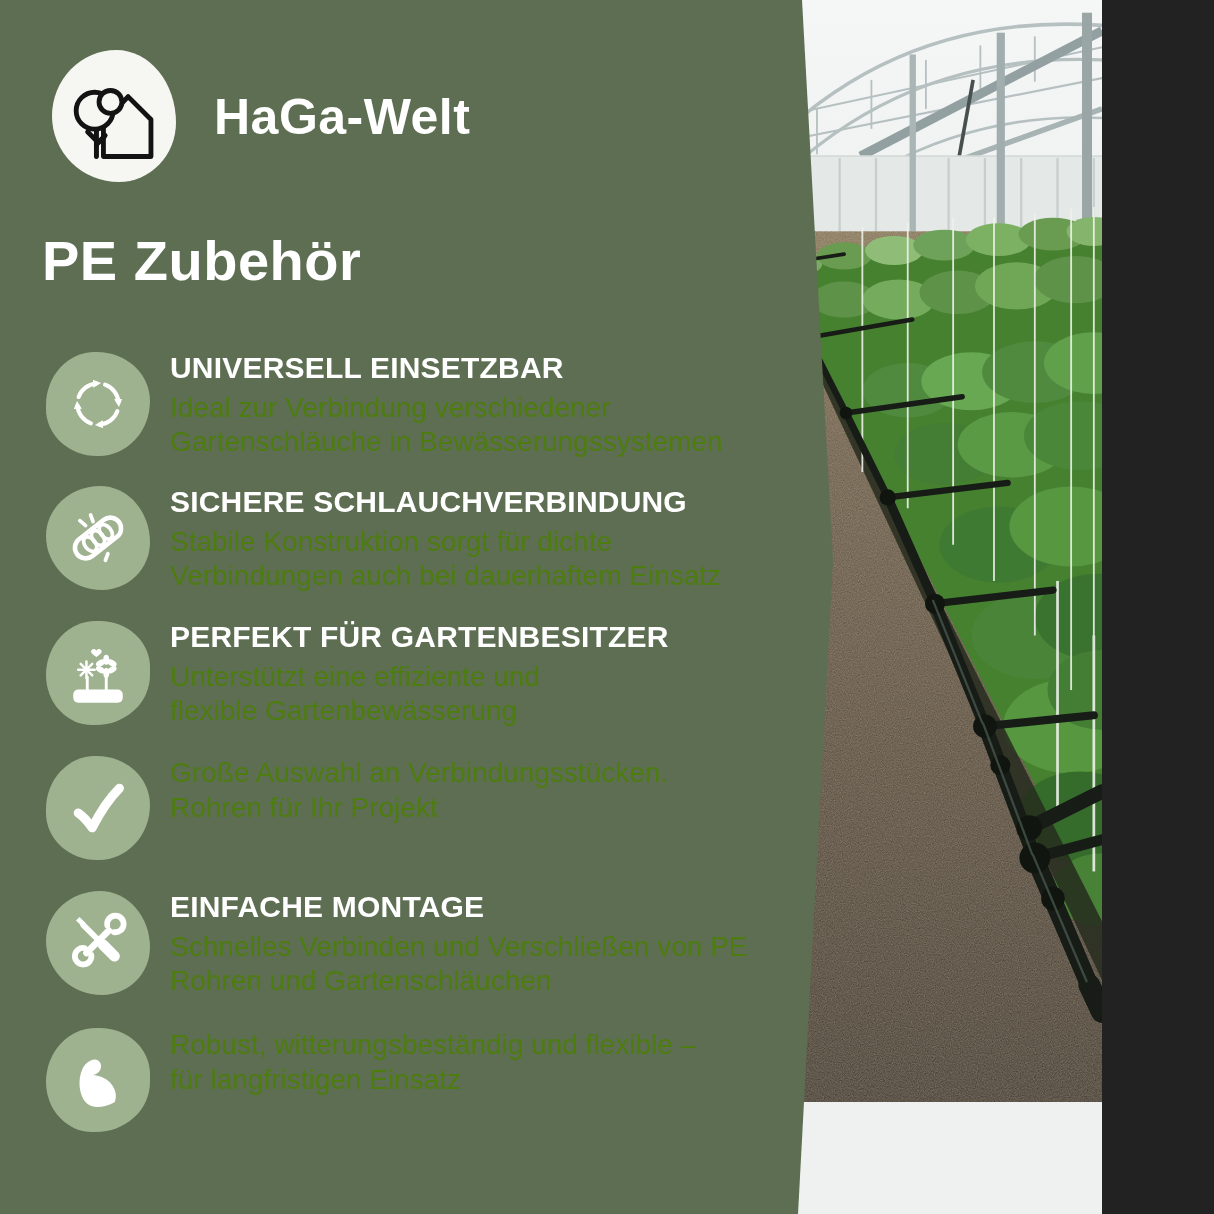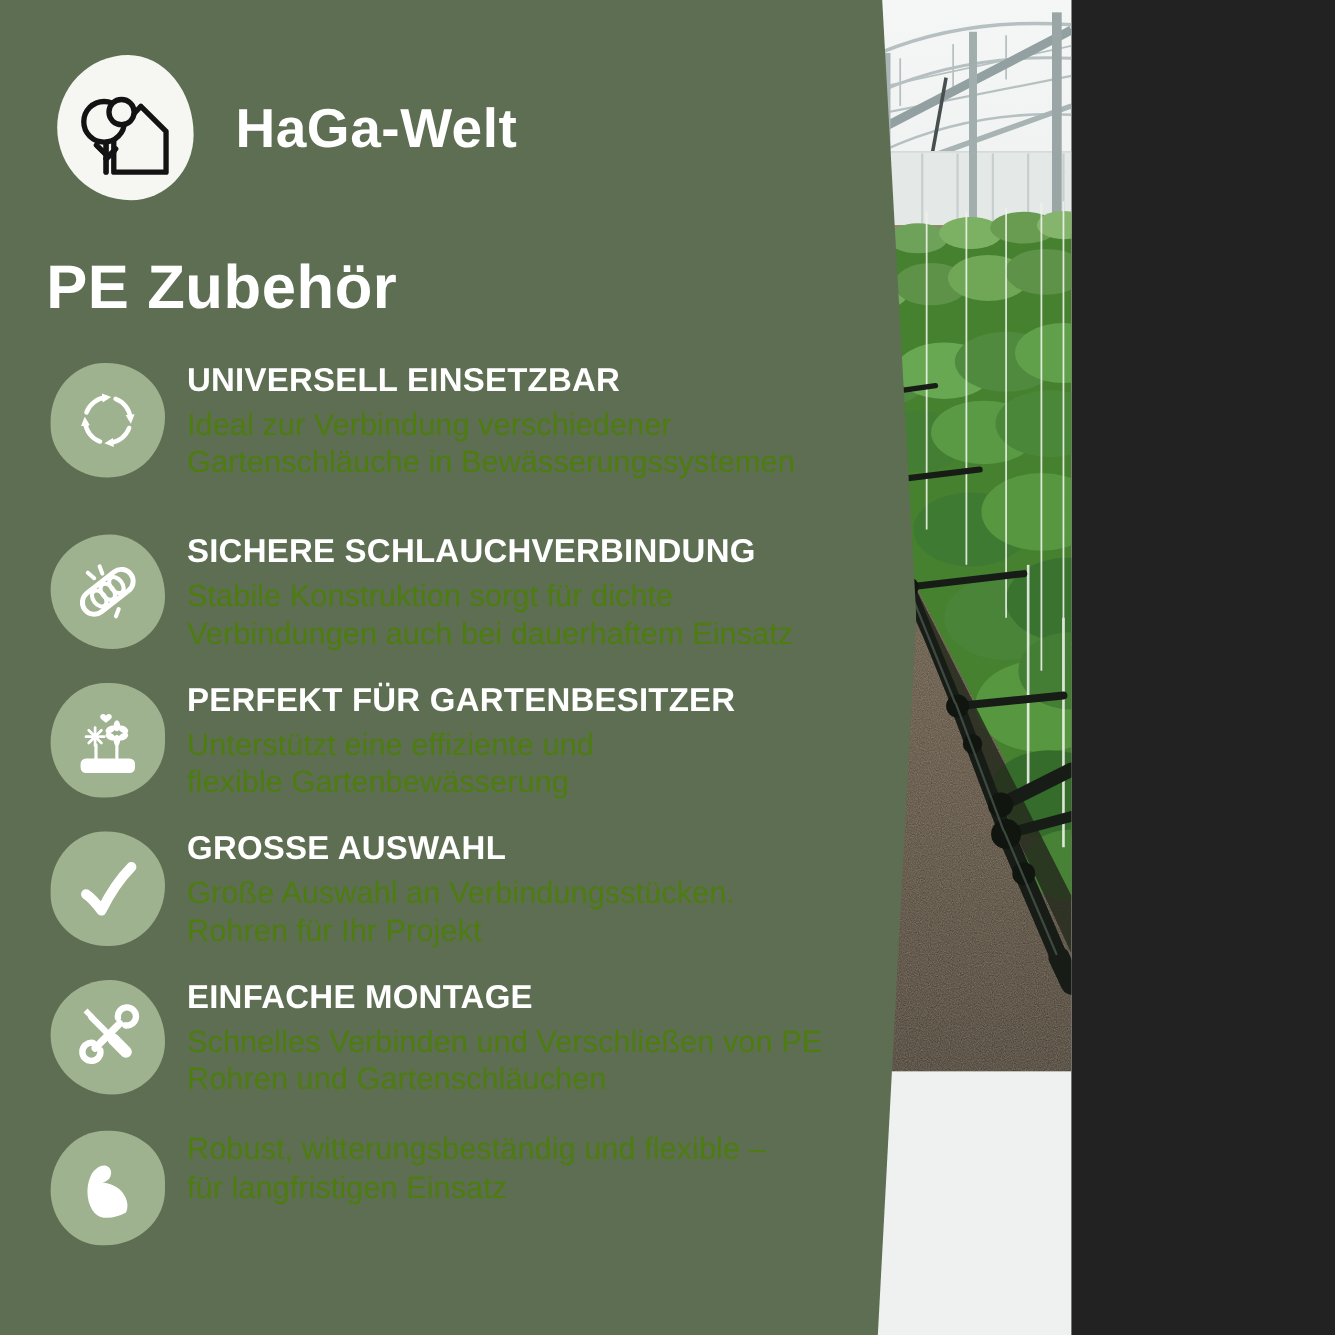--- a/index.html
+++ b/index.html
@@ -1,17 +1,17 @@
 <!DOCTYPE html>
 <html><head>
 <meta charset="utf-8">
 <style>
   html,body{margin:0;padding:0;background:#222;}
   .stage{
-    position:relative;width:974px;height:1214px;overflow:hidden;
+    position:relative;width:1102px;height:1214px;overflow:hidden;
     font-family:"Liberation Sans",sans-serif;background:#eef1ef;
   }
   .photo{position:absolute;inset:0;display:block;}
   .panel{
     position:absolute;inset:0;background:#5e6e52;
     clip-path:polygon(0 0,802px 0,833px 560px,798px 1214px,0 1214px);
   }
   .logo{
     position:absolute;left:52px;top:50px;width:124px;height:132px;
     background:#f6f7f2;border-radius:52% 48% 46% 54% / 50% 55% 45% 50%;
@@ -28,21 +28,21 @@
   .feature{position:absolute;left:46px;display:flex;gap:20px;width:740px;align-items:flex-start;}
   .icon-circle{
     flex:0 0 auto;width:104px;height:104px;background:#9fb28f;
     display:flex;align-items:center;justify-content:center;
   }
   .r1{border-radius:48% 52% 50% 50% / 52% 48% 54% 46%;}
   .r2{border-radius:52% 48% 46% 54% / 48% 54% 46% 52%;}
   .r3{border-radius:50% 50% 54% 46% / 54% 46% 50% 50%;}
   .feature .txt h3{margin:0 0 7px;font-size:30px;line-height:1.05;color:#ffffff;letter-spacing:.2px;}
   .feature .txt p{margin:0;font-size:28px;line-height:1.24;color:#4d7c0f;white-space:pre-line;}
-  .f1{top:330px}.f2{top:486px}.f3{top:621px}.f4{top:756px}.f5{top:891px}.f6{top:1028px}
+  .f1{top:352px}.f2{top:486px}.f3{top:621px}.f4{top:756px}.f5{top:891px}.f6{top:1028px}
 </style>
 </head>
 <body>
 
 <div class="stage">
 
   <svg class="photo" viewBox="0 0 1214 1214" aria-hidden="true">
     <defs>
       <linearGradient id="skyGrad" x1="0" y1="0" x2="0" y2="1">
         <stop offset="0" stop-color="#f5f7f6"></stop>
@@ -294,21 +294,20 @@
     </div>
   </div>
 
   <div class="feature f4">
     <div class="icon-circle r1">
       <svg width="66" height="66" viewBox="0 0 80 80" fill="none">
         <path d="M 16,46 C 22,50 28,57 33,64 C 42,46 54,28 66,16" stroke="#ffffff" stroke-width="11" stroke-linecap="round" stroke-linejoin="round"></path>
       </svg>
     </div>
     <div class="txt">
-      <h3>GROSSE AUSWAHL</h3>
       <p>Große Auswahl an Verbindungsstücken.
 Rohren für Ihr Projekt</p>
     </div>
   </div>
 
   <div class="feature f5">
     <div class="icon-circle r2">
       <svg width="66" height="66" viewBox="0 0 80 80" fill="none" stroke="#ffffff" stroke-linecap="round">
         <path d="M 51.2,18.7 A 10,10 0 1 1 59.3,26.8" stroke-width="7"></path>
         <line x1="53" y1="25" x2="26" y2="52" stroke-width="8"></line>

